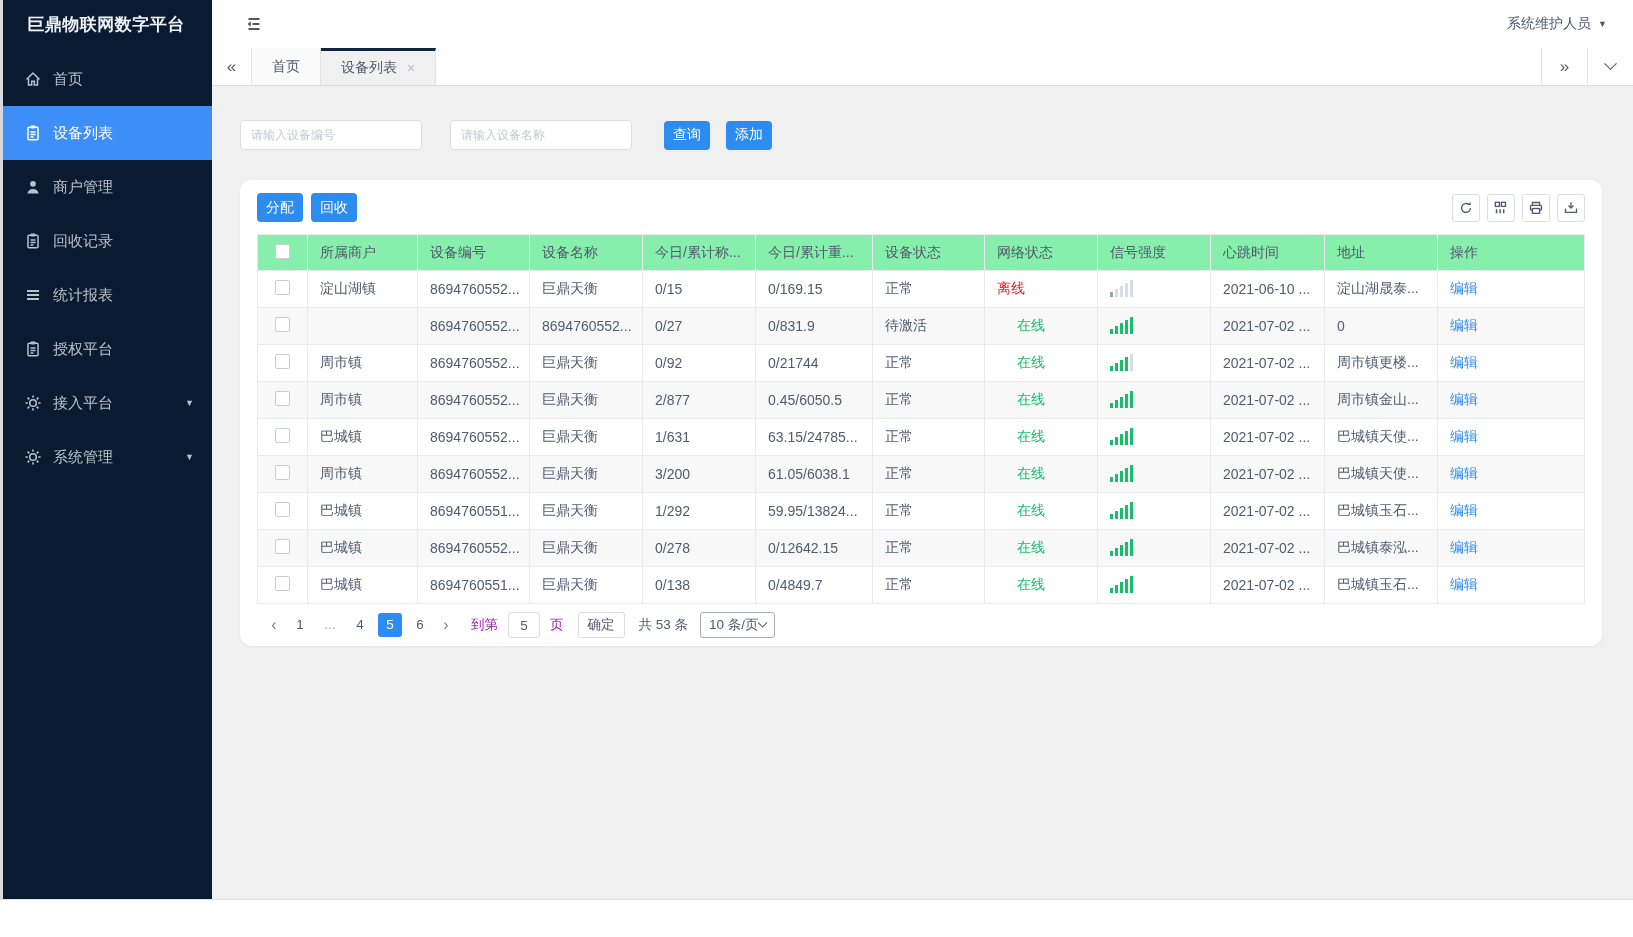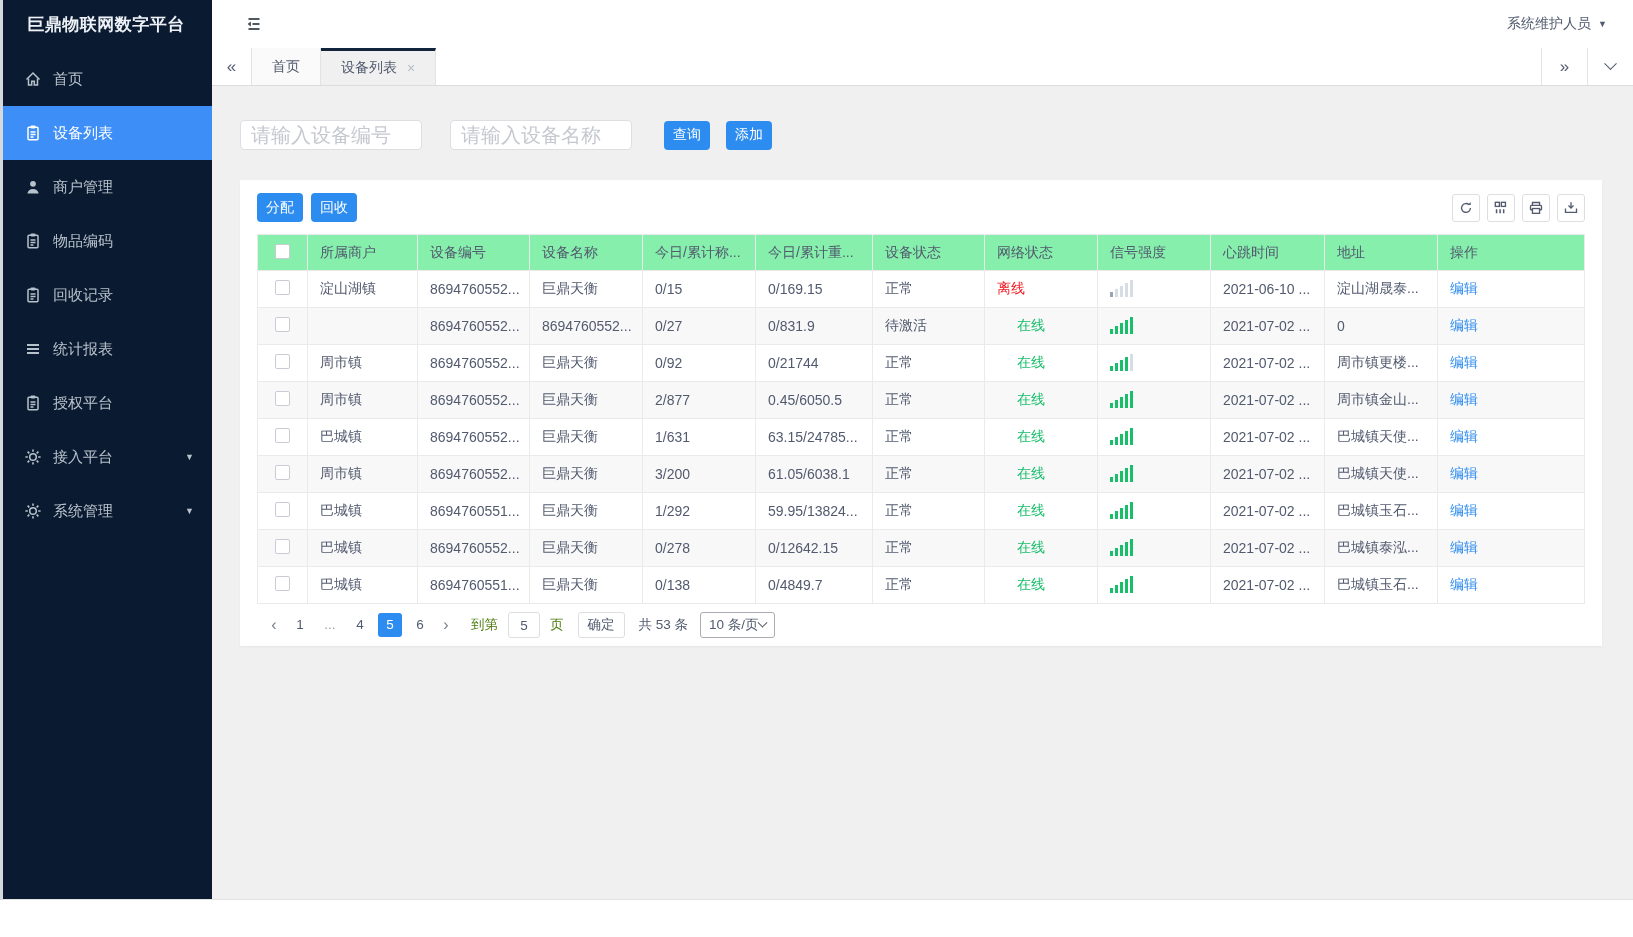--- a/index.html
+++ b/index.html
@@ -33,29 +33,29 @@
   .tab.active { background:#f0f0f0; border-top:3px solid #12233c; }
   .tab .close { color:#b6bcc6; font-size:14px; }
   .strip-spacer { flex:1; }
   .tab-cell.rgt { width:46px; border-left:1px solid #e3e3e3; font-size:17px; }
   .chev-down { width:9px; height:9px; border-right:1.6px solid #515a6e; border-bottom:1.6px solid #515a6e; transform:rotate(45deg) translate(-2px,-2px); }
 
   .content { flex:1; background:#f0f0f0; padding:34px 31px 0 28px; overflow:hidden; }
 
   
   .filter-row { display:flex; align-items:center; }
-  .f-input { width:182px; height:30px; border:1px solid #dcdee2; border-radius:4px; background:#fff; padding:0 10px; font-size:20px; color:#515a6e; outline:none; }
+  .f-input { width:182px; height:30px; border:1px solid #dcdee2; border-radius:4px; background:#fff; padding:0 10px; font-size:12px; color:#515a6e; outline:none; }
   .f-input::placeholder { color:#c5c8ce; }
   .f-input + .f-input { margin-left:28px; }
   .btn-blue { background:var(--accent,#2d8cf0); color:#fff; border:none; border-radius:4px; font-size:14px; padding:0 9px; height:29px; cursor:pointer; font-family:inherit; }
   .filter-row .btn-blue { margin-left:16px; }
   .filter-row .btn-blue.first { margin-left:32px; }
 
   
-  .card { margin-top:30px; background:#fff; border-radius:0; padding:13px 17px 0 17px; box-shadow:0 1px 2px rgba(0,0,0,.05); }
+  .card { margin-top:30px; background:#fff; border-radius:12px; padding:13px 17px 0 17px; box-shadow:0 1px 2px rgba(0,0,0,.05); }
   .card-toolbar { display:flex; align-items:center; }
   .card-toolbar .btn-blue + .btn-blue { margin-left:8px; }
   .tool-icons { margin-left:auto; display:flex; gap:7px; }
   .icon-btn { width:28px; height:28px; border:1px solid #dcdee2; border-radius:3px; background:#fff; display:flex; align-items:center; justify-content:center; color:#515a6e; cursor:pointer; }
   .icon-btn svg { width:16px; height:16px; }
 
   
   table { width:100%; border-collapse:collapse; table-layout:fixed; margin-top:12px; font-size:14px; }
   th,td { border:1px solid #e8eaec; height:37px; padding:0 12px; text-align:left; font-weight:normal; white-space:nowrap; overflow:hidden; color:#515a6e; }
   thead th { background:#86efac; height:36px; }
@@ -71,21 +71,21 @@
   .sig i.dim { background:#9aa3ad; }
   .edit-link { color:var(--accent,#2d8cf0); text-decoration:none; cursor:pointer; }
 
   
   .pager { display:flex; align-items:center; height:42px; font-size:13.5px; color:#515a6e; padding-left:6px; }
   .pg-btn { width:22px; text-align:center; font-size:16px; color:#7a8290; cursor:pointer; }
   .pg-nums { display:inline-flex; align-items:center; }
   .pg-num { min-width:24px; height:24px; line-height:24px; text-align:center; margin:0 3px; border-radius:3px; cursor:pointer; }
   .pg-num.active { background:var(--accent,#2d8cf0); color:#fff; }
   .pg-num.dots { cursor:default; color:#99a0ab; }
-  .pg-text { margin-left:14px; color:#4d7c0f; }
+  .pg-text { margin-left:14px; color:#a21caf; }
   .pg-text.unit { margin-left:10px; }
   .pg-input { width:32px; height:26px; border:1px solid #dcdee2; border-radius:3px; text-align:center; margin-left:10px; font-size:13.5px; color:#515a6e; outline:none; background:#fff; }
   .pg-confirm { margin-left:14px; height:26px; padding:0 9px; border:1px solid #dcdee2; border-radius:3px; background:#fff; font-size:13.5px; color:#515a6e; cursor:pointer; font-family:inherit; }
   .pg-total { margin-left:14px; }
   .pg-size { margin-left:12px; height:26px; border:1px solid #a9acb2; border-radius:3px; background:#fff; display:inline-flex; align-items:center; gap:0; padding:0 8px; cursor:pointer; }
   .pg-size .chev-down { width:7px; height:7px; border-color:#555; transform:rotate(45deg) translate(-2px,-2px); }
 </style>
 </head>
 <body>
 
@@ -122,31 +122,20 @@
     <span class="side-icon">
             <svg viewBox="0 0 18 18" fill="none" stroke="currentColor" stroke-width="1.5">
               <circle cx="9" cy="5.8" r="2.9" fill="currentColor" stroke="none"></circle>
               <path d="M3.4 15.6c.3-3 2.6-4.7 5.6-4.7s5.3 1.7 5.6 4.7z" fill="currentColor" stroke="none"></path>
             </svg>
           </span>
     <span class="side-label">商户管理</span>
 
   </div>
 
-  <div class="side-item">
-    <span class="side-icon">
-            <svg viewBox="0 0 18 18" fill="none" stroke="currentColor" stroke-width="1.5">
-              <rect x="4" y="3.2" width="10" height="12.6" rx="1"></rect>
-              <rect x="6.6" y="1.4" width="4.8" height="3" rx=".8" fill="currentColor" stroke="none"></rect>
-              <path d="M6.5 8h5M6.5 10.5h5M6.5 13h3"></path>
-            </svg>
-          </span>
-    <span class="side-label">物品编码</span>
-
-  </div>
 
   <div class="side-item">
     <span class="side-icon">
             <svg viewBox="0 0 18 18" fill="none" stroke="currentColor" stroke-width="1.5">
               <rect x="4" y="3.2" width="10" height="12.6" rx="1"></rect>
               <rect x="6.6" y="1.4" width="4.8" height="3" rx=".8" fill="currentColor" stroke="none"></rect>
               <path d="M6.5 8h5M6.5 10.5h5M6.5 13h3"></path>
             </svg>
           </span>
     <span class="side-label">回收记录</span>

